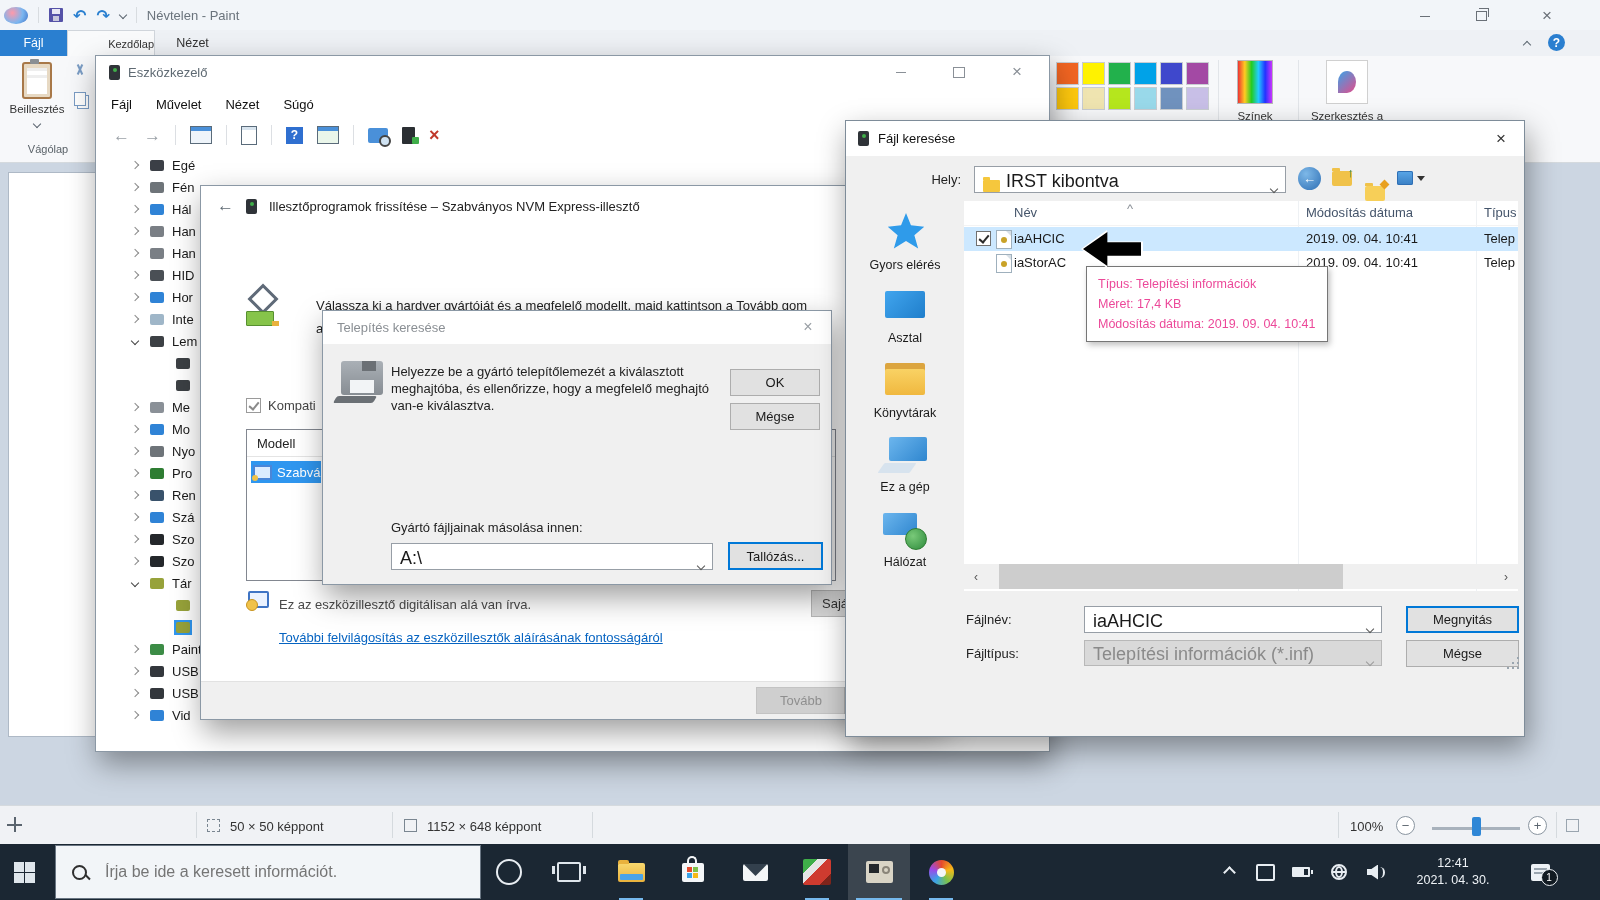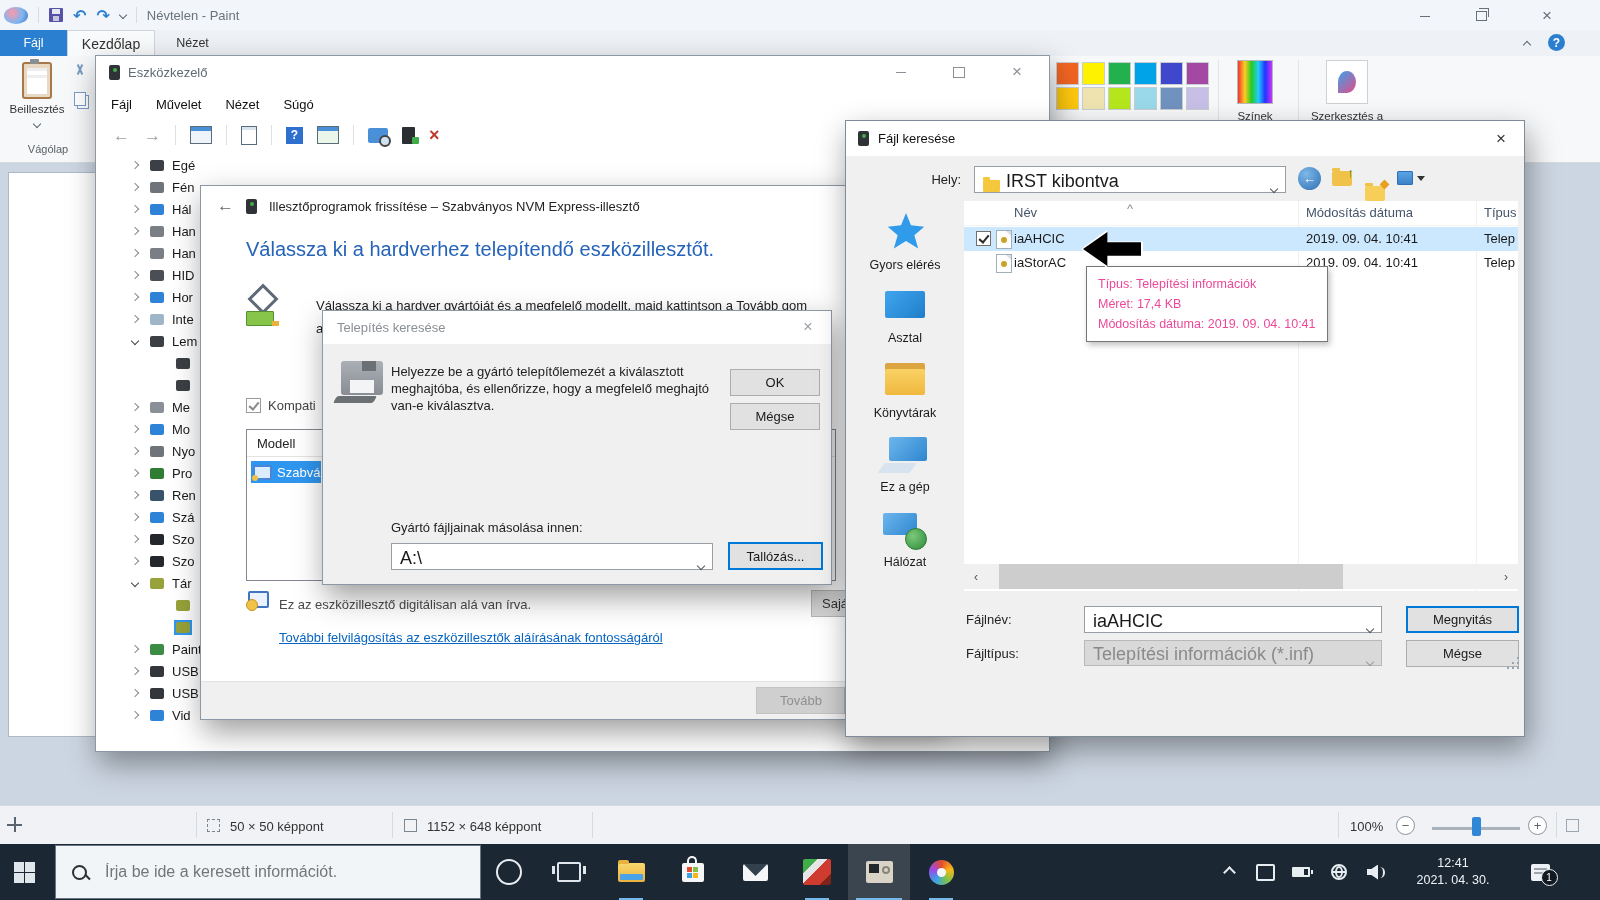--- a/index.html
+++ b/index.html
@@ -203,21 +203,21 @@
       <span class="wbtn" style="left:1458px">
           <span class="restbox"></span>
         </span>
       <span class="wbtn" style="left:1524px;font-size:17px">×</span>
     </div>
 
     <div class="abs" style="left:0;top:30px;width:1600px;height:26px;background:#eef1f5"></div>
     <div class="abs flexc" style="left:0;top:30px;width:67px;height:26px;background:#2a7fd0;color:#fff;justify-content:center;font-size:12.5px">
         <span>Fájl</span>
       </div>
-    <div class="abs flexc" style="left:67px;top:30px;width:88px;height:26px;background:#f9fafb;border:1px solid #d0d5db;border-bottom:none;box-sizing:border-box;justify-content:center;font-size:14px;color:#333">
+    <div class="abs flexc" style="left:67px;top:30px;width:88px;height:26px;background:#f9fafb;border:1px solid #d0d5db;border-bottom:none;box-sizing:border-box;justify-content:flex-end;font-size:11px;color:#333">
         <span>Kezdőlap</span>
       </div>
     <div class="abs flexc" style="left:155px;top:30px;width:75px;height:26px;justify-content:center;font-size:12.5px;color:#333">
         <span>Nézet</span>
       </div>
 
     <div class="abs" style="left:0;top:56px;width:1600px;height:107px;background:#f7f8fa;border-bottom:1px solid #d5dade;box-sizing:border-box"></div>
     <div class="abs" style="left:8px;top:60px;width:58px;height:76px;text-align:center">
       <div class="clip" style="margin:2px auto 4px"></div>
       <div style="font-size:11.5px;color:#333">Beillesztés</div>
@@ -543,21 +543,20 @@
         <span class="cv d sm" style="border-color:#555"></span>
       </div>
   </div>
 
   <div class="win" style="left:200px;top:185px;width:745px;height:535px;z-index:20">
     <div class="abs flexc" style="left:0;top:0;width:743px;height:40px;gap:12px;padding-left:16px;box-sizing:border-box">
       <span style="color:#5f6a73;font-size:17px">←</span>
       <span class="devico sm"></span>
       <span style="font-size:13px;color:#222">Illesztőprogramok frissítése – Szabványos NVM Express-illesztő</span>
     </div>
-    <div class="abs nw" style="left:45px;top:52px;font-size:20px;color:#2563b8">Válassza ki a hardverhez telepítendő eszközillesztőt.</div>
     <div class="drvico" style="left:45px;top:102px">
       <span class="dia"></span>
         <span class="card"></span>
         <span class="pin"></span>
     </div>
     <div class="abs nw" style="left:115px;top:112px;width:616px;overflow:hidden;color:#222">Válassza ki a hardver gyártóját és a megfelelő modellt, majd kattintson a Tovább gom</div>
     <div class="abs nw" style="left:115px;top:135px;color:#222">a</div>
     <div class="abs flexc" style="left:45px;top:212px;gap:7px">
       <span class="cb on gray"></span>
       <span style="color:#444">Kompati</span>

